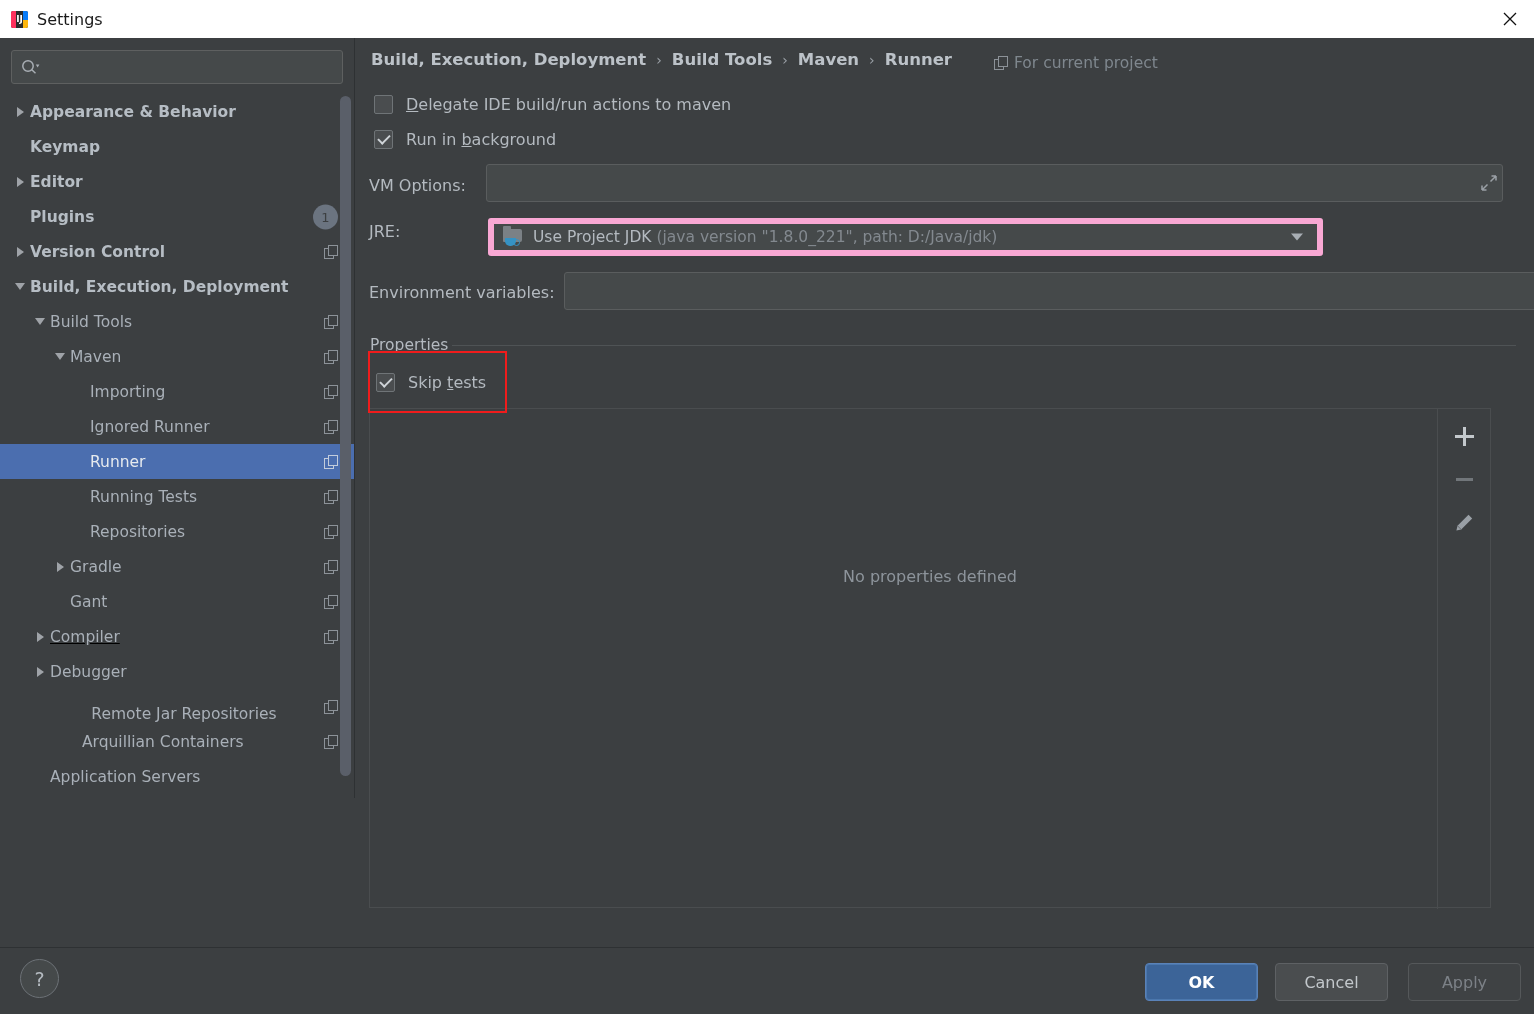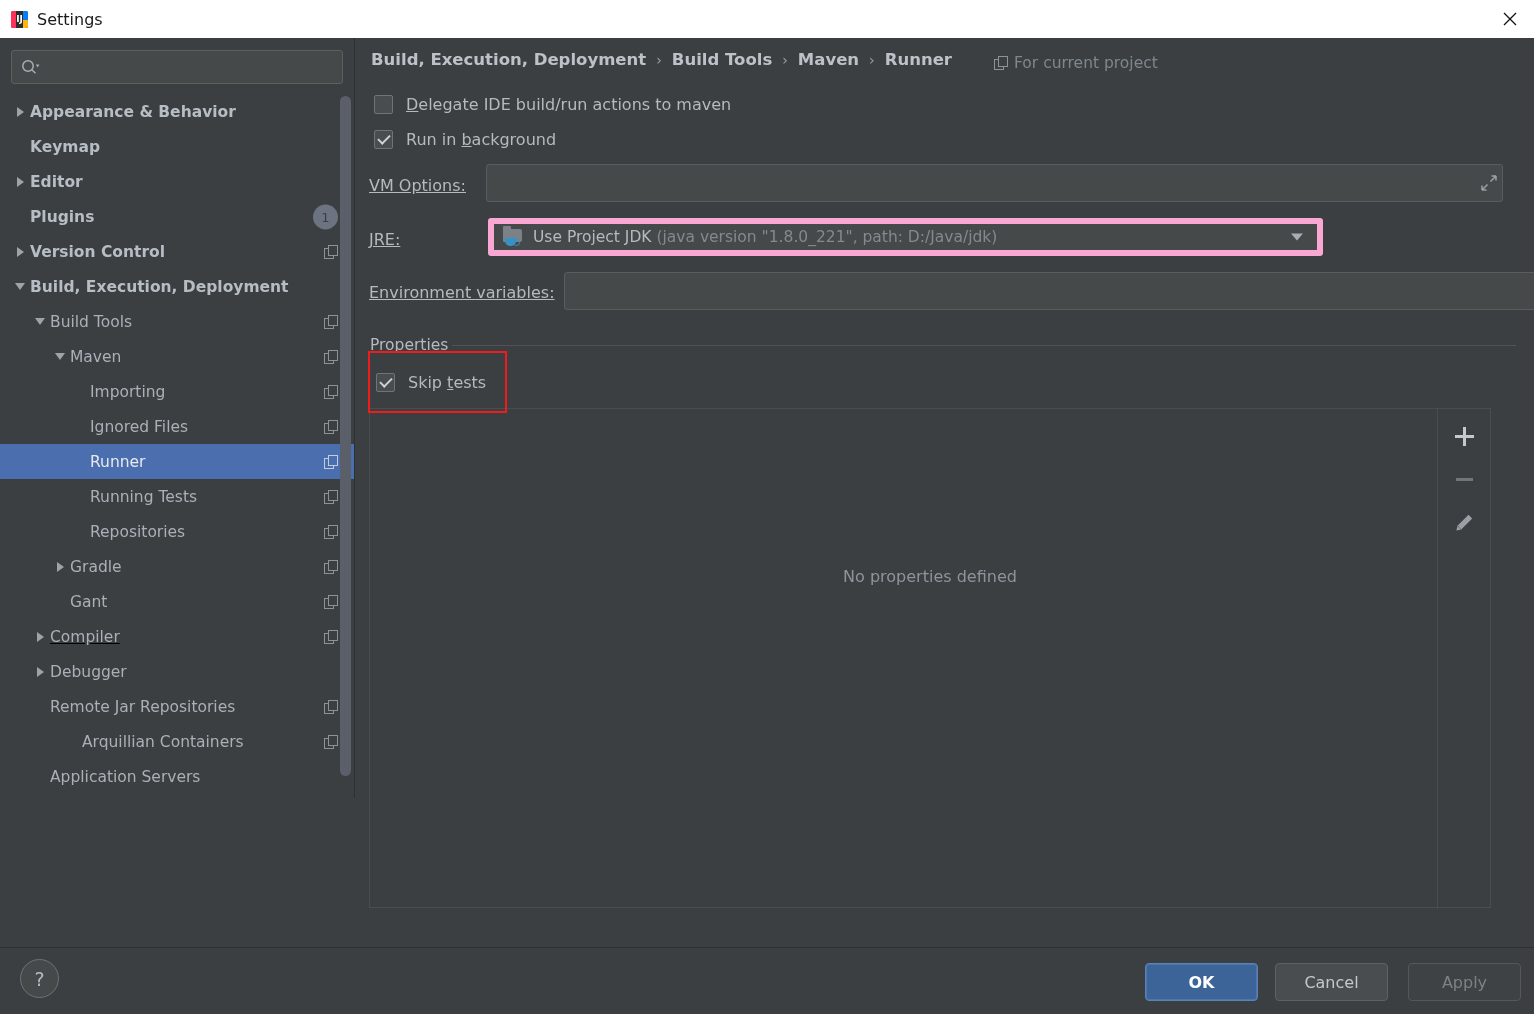--- a/index.html
+++ b/index.html
@@ -153,21 +153,21 @@
   .checkbox.checked::after {
     content: "";
     width: 10px; height: 5px;
     border-left: 2px solid #cfd4d8; border-bottom: 2px solid #cfd4d8;
     transform: rotate(-45deg) translate(1px, -1px);
   }
   .cb-label { color: #b4bac0; font-size: 16px; margin-left: 13px; white-space: nowrap; }
   .mn { text-decoration: underline; }
 
   .field-label {
-    position: absolute; color: #b4bac0; font-size: 16px; text-decoration: underline;
+    position: absolute; color: #b4bac0; font-size: 16px;
   }
   .textfield {
     position: absolute; box-sizing: border-box;
     background: #45494a; border: 1px solid #5a5d5e; border-radius: 3px;
     display: flex; align-items: center;
   }
   .tf-input {
     flex: 1; height: 100%; background: transparent; border: none; outline: none;
     color: #bbbbbb; font-size: 15px; padding: 0 10px;
     font-family: "DejaVu Sans", "Liberation Sans", sans-serif;
@@ -398,21 +398,21 @@
           <div class="tree-label">Importing</div>
           <div class="tree-right">
             <div class="copy-ico">
               <i class="b"></i>
               <i class="f"></i>
             </div>
           </div>
         </div>
         <div class="tree-row lvl3" style="padding-left: 72px;">
           <div class="tree-arrow"></div>
-          <div class="tree-label">Ignored Files</div>
+          <div class="tree-label">Ignored Runner</div>
           <div class="tree-right">
             <div class="copy-ico">
               <i class="b"></i>
               <i class="f"></i>
             </div>
           </div>
         </div>
         <div class="tree-row lvl3 selected" style="padding-left: 72px;">
           <div class="tree-arrow"></div>
           <div class="tree-label">Runner</div>
@@ -476,21 +476,21 @@
               <i class="f"></i>
             </div>
           </div>
         </div>
         <div class="tree-row lvl1" style="padding-left: 32px;">
           <div class="tree-arrow">
             <span class="tri right"></span>
           </div>
           <div class="tree-label">Debugger</div>
         </div>
-        <div class="tree-row lvl1" style="padding-left: 32px;">
+        <div class="tree-row lvl1" style="padding-left: 32px; flex-direction: column;">
           <div class="tree-arrow"></div>
           <div class="tree-label">Remote Jar Repositories</div>
           <div class="tree-right">
             <div class="copy-ico">
               <i class="b"></i>
               <i class="f"></i>
             </div>
           </div>
         </div>
         <div class="tree-row lvl1" style="padding-left: 32px; margin-left: 32px;">
@@ -565,21 +565,21 @@
     <div class="textfield" style="left:130px; top:126px; width:1017px; height:38px;">
       <input class="tf-input" value="" style="">
       <div class="expand-ico">
         <svg width="16" height="16" viewBox="0 0 16 16">
           <path d="M15 1 L9.5 6.5 M15 1 L15 5.5 M15 1 L10.5 1" stroke="#9aa0a6" stroke-width="1.5" fill="none"></path>
           <path d="M1 15 L6.5 9.5 M1 15 L1 10.5 M1 15 L5.5 15" stroke="#9aa0a6" stroke-width="1.5" fill="none"></path>
         </svg>
       </div>
     </div>
 
-    <div class="field-label" style="left:13px; top:192px;">JRE:</div>
+    <div class="field-label" style="left:13px; top:184px;">JRE:</div>
     <div class="combo" style="left:132px; top:180px; width:835px; height:38px;">
       <div class="jdk-ico">
         <div class="folder"></div>
           <div class="cup"></div>
       </div>
       <div class="combo-text"><span>Use Project JDK</span> <span class="dim">(java version "1.8.0_221", path: D:/Java/jdk)</span></div>
       <div class="combo-arrow"></div>
     </div>
 
     <div class="field-label" style="left:13px; top:245px;">Environment variables:</div>

